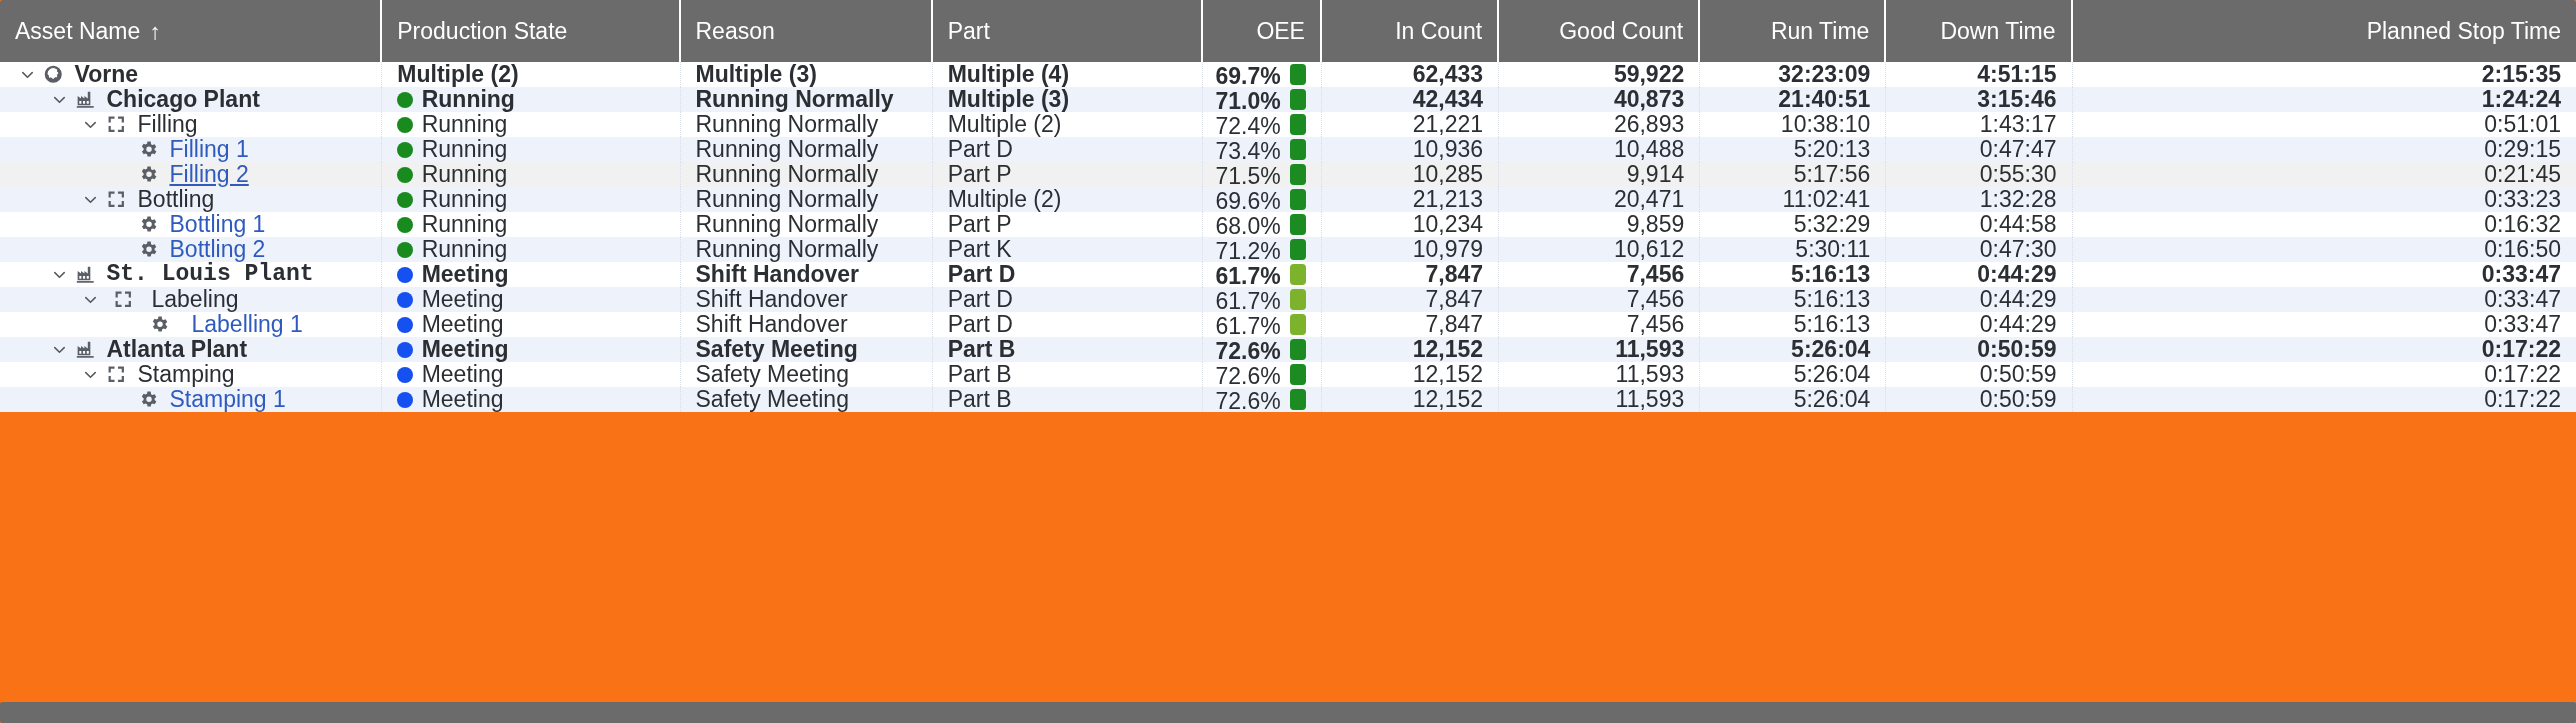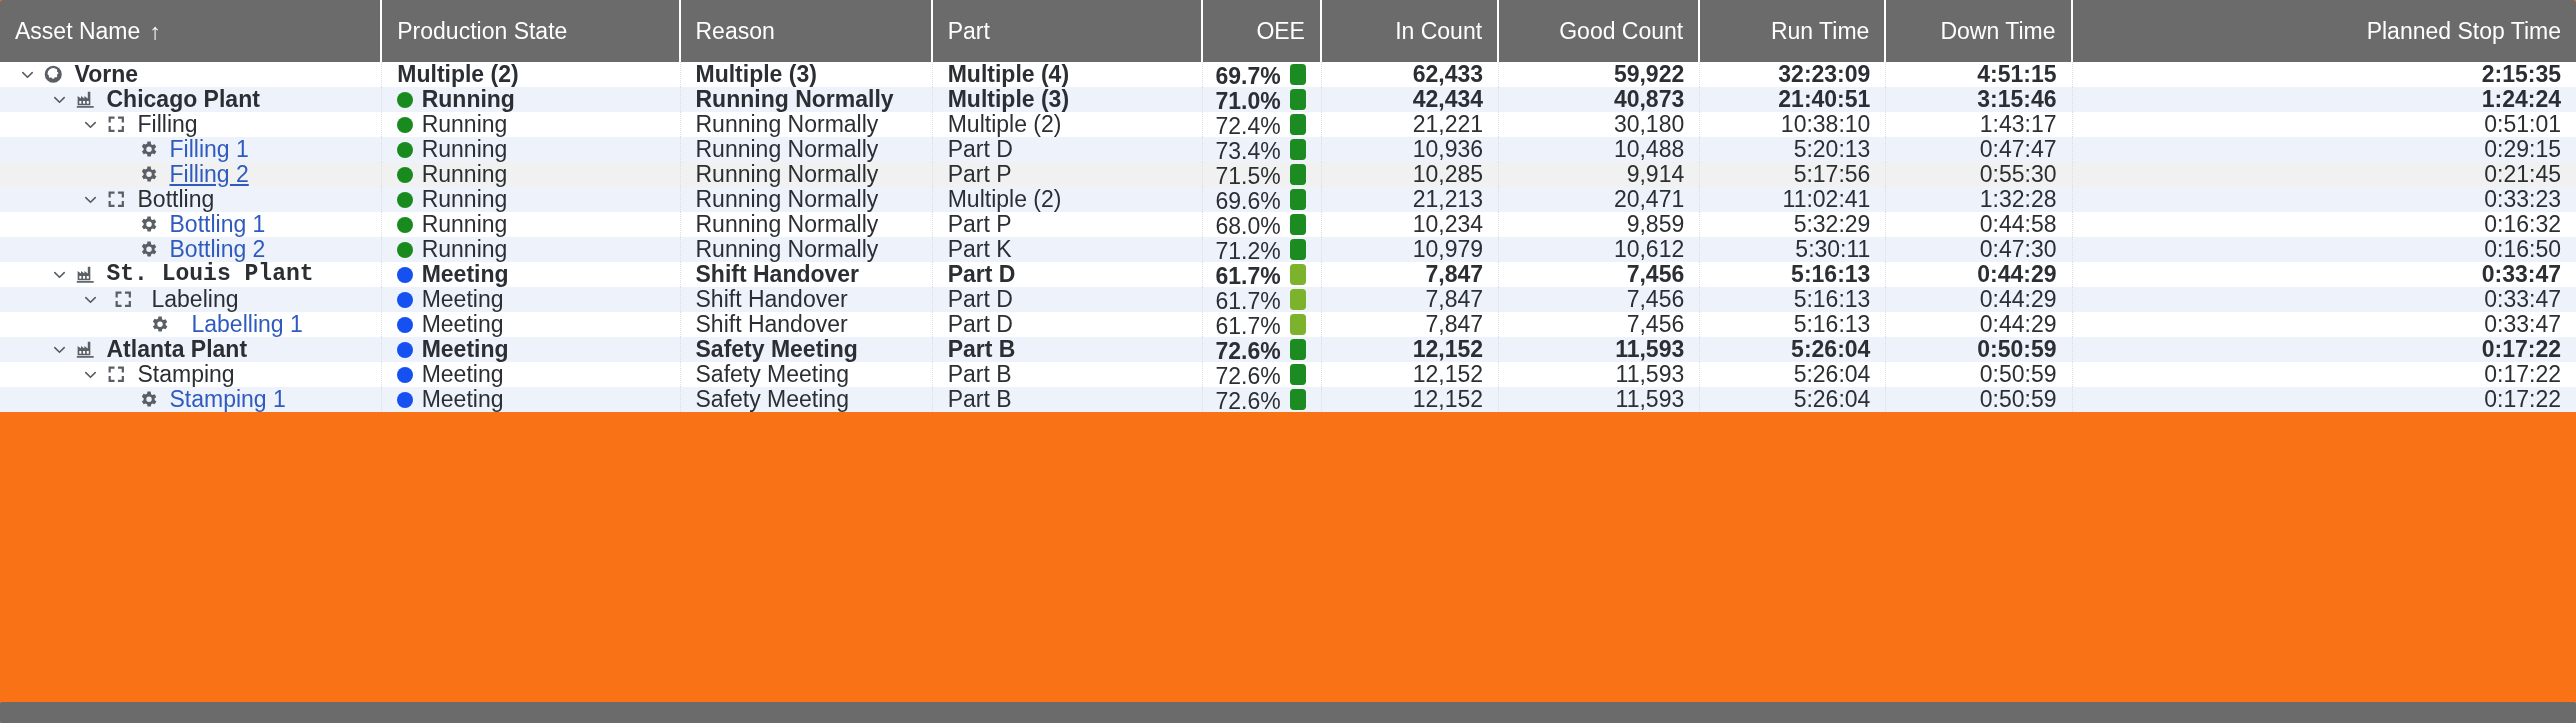--- a/index.html
+++ b/index.html
@@ -248,21 +248,21 @@
           </td>
           <td>Running Normally</td>
           <td>Multiple (2)</td>
           <td class="num">
             <div class="oee-cell">
               <span>72.4%</span>
               <span class="oee-bar" style="background: rgb(28, 139, 34);"></span>
             </div>
           </td>
           <td class="num">21,221</td>
-          <td class="num">30,180</td>
+          <td class="num">26,893</td>
           <td class="num">10:38:10</td>
           <td class="num">1:43:17</td>
           <td class="num">0:51:01</td>
         </tr>
         <tr class="stripe">
           <td>
             <div class="name-cell" style="padding-left: 95px;">
               <span class="twisty empty">
                 <svg width="17" height="17" viewBox="0 0 18 18" fill="none" stroke="currentColor" stroke-width="1.6" stroke-linecap="round" stroke-linejoin="round">
                   <polyline points="4,7 9,12 14,7"></polyline>

